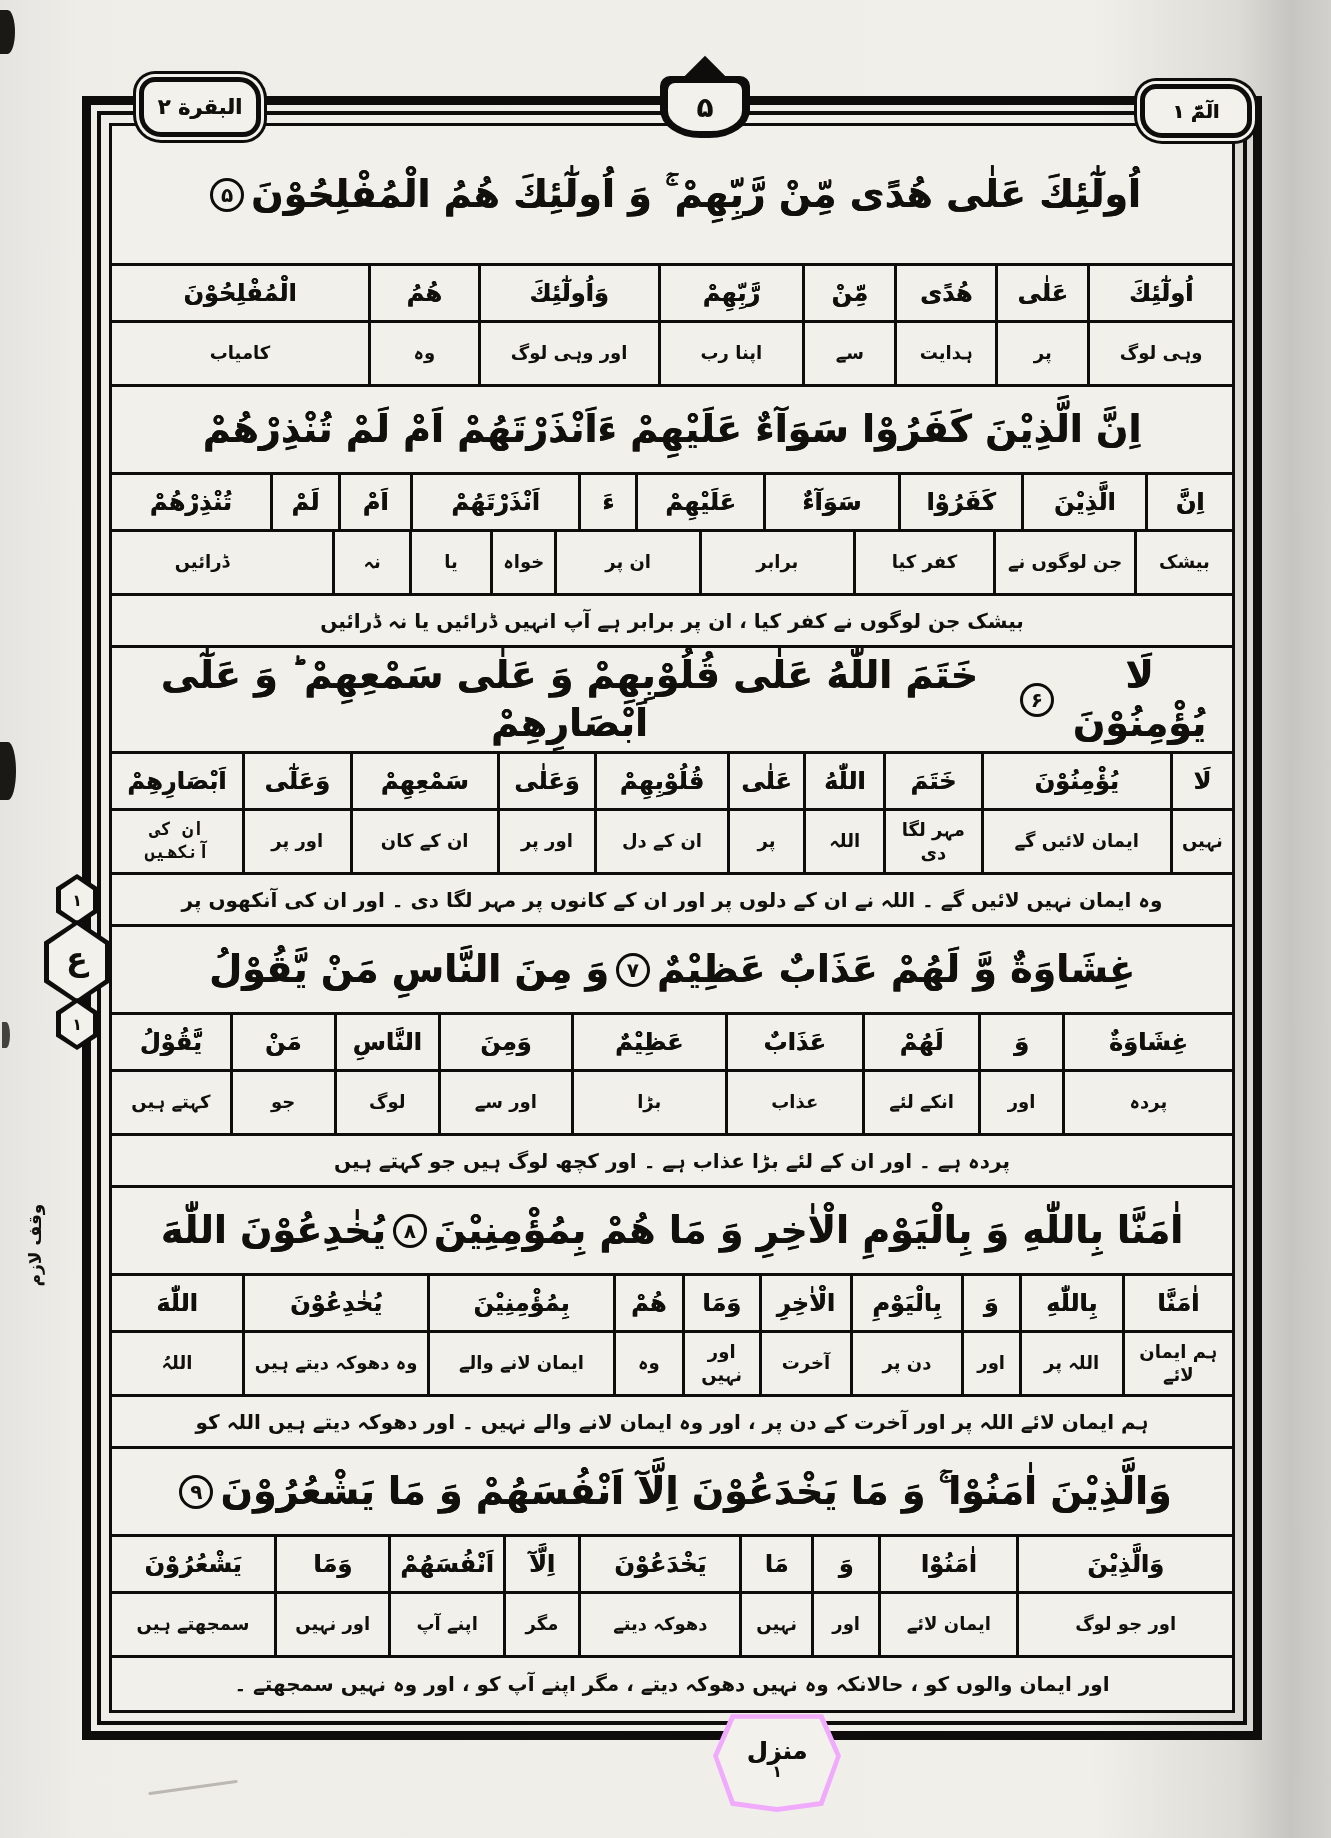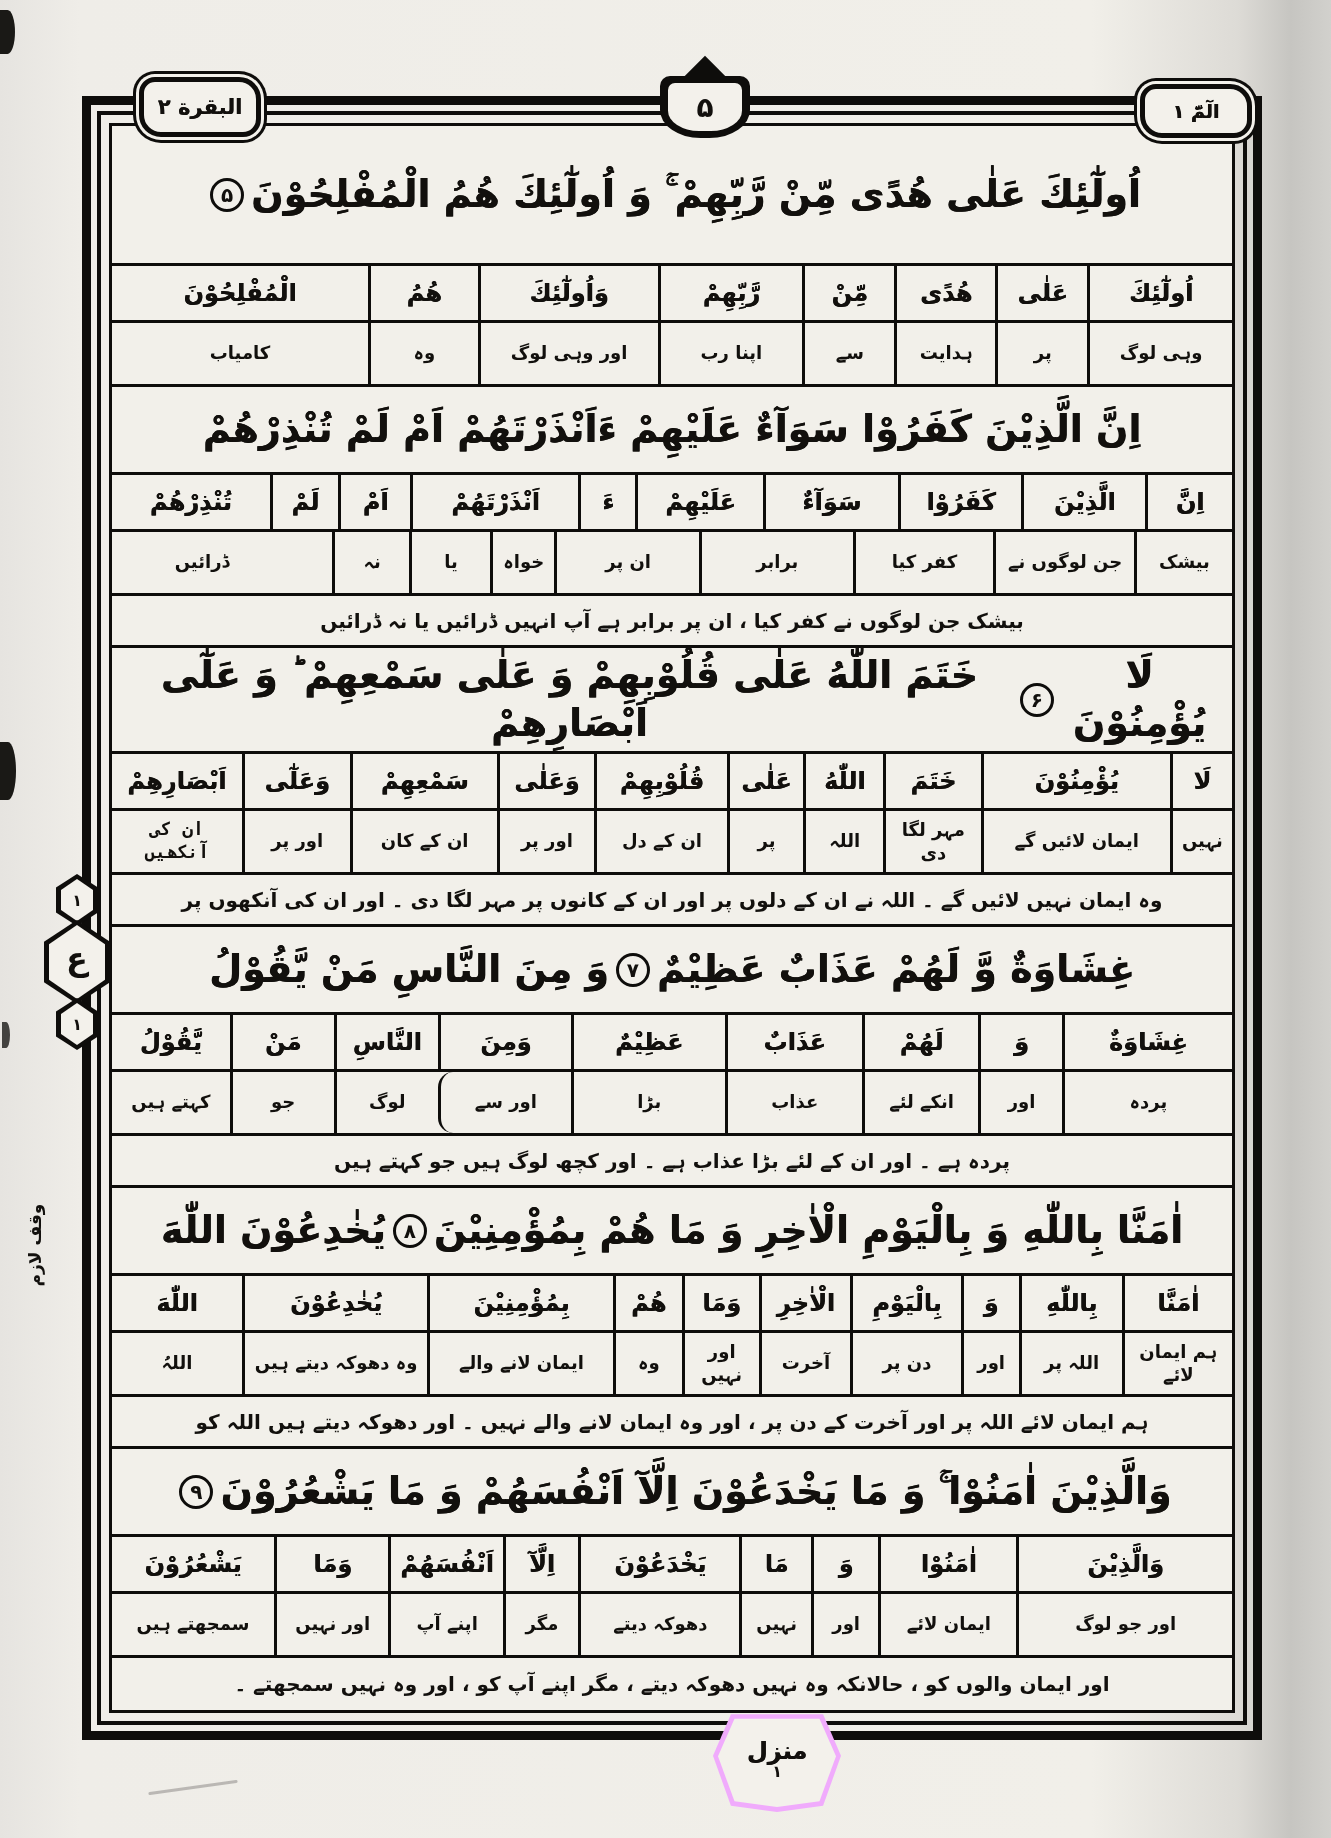--- a/index.html
+++ b/index.html
@@ -210,21 +210,21 @@
                 <div class="cell ar" style="flex: 1.1 1 0px;">النَّاسِ</div>
                 <div class="cell ar" style="flex: 1.1 1 0px;">مَنْ</div>
                 <div class="cell ar" style="flex: 1.3 1 0px;">يَّقُوْلُ</div>
               </div>
       <div class="wrow ur-row">
                 <div class="cell ur" style="flex: 1.9 1 0px;">پردہ</div>
                 <div class="cell ur" style="flex: 0.85 1 0px;">اور</div>
                 <div class="cell ur" style="flex: 1.25 1 0px;">انکے لئے</div>
                 <div class="cell ur" style="flex: 1.5 1 0px;">عذاب</div>
                 <div class="cell ur" style="flex: 1.7 1 0px;">بڑا</div>
-                <div class="cell ur" style="flex: 1.45 1 0px; border-radius: 15px;">اور سے</div>
+                <div class="cell ur" style="flex: 1.45 1 0px;">اور سے</div>
                 <div class="cell ur" style="flex: 1.1 1 0px;">لوگ</div>
                 <div class="cell ur" style="flex: 1.1 1 0px;">جو</div>
                 <div class="cell ur" style="flex: 1.3 1 0px;">کہتے ہیں</div>
               </div>
     </div>
     <div class="translation">پردہ ہے ۔ اور ان کے لئے بڑا عذاب ہے ۔ اور کچھ لوگ ہیں جو کہتے ہیں</div>
   </section>
 
   <section class="block">
     <div class="verse-line">اٰمَنَّا بِاللّٰهِ وَ بِالْيَوْمِ الْاٰخِرِ وَ مَا هُمْ بِمُؤْمِنِيْنَ <span class="ayah-num">۸</span> يُخٰدِعُوْنَ اللّٰهَ</div>

